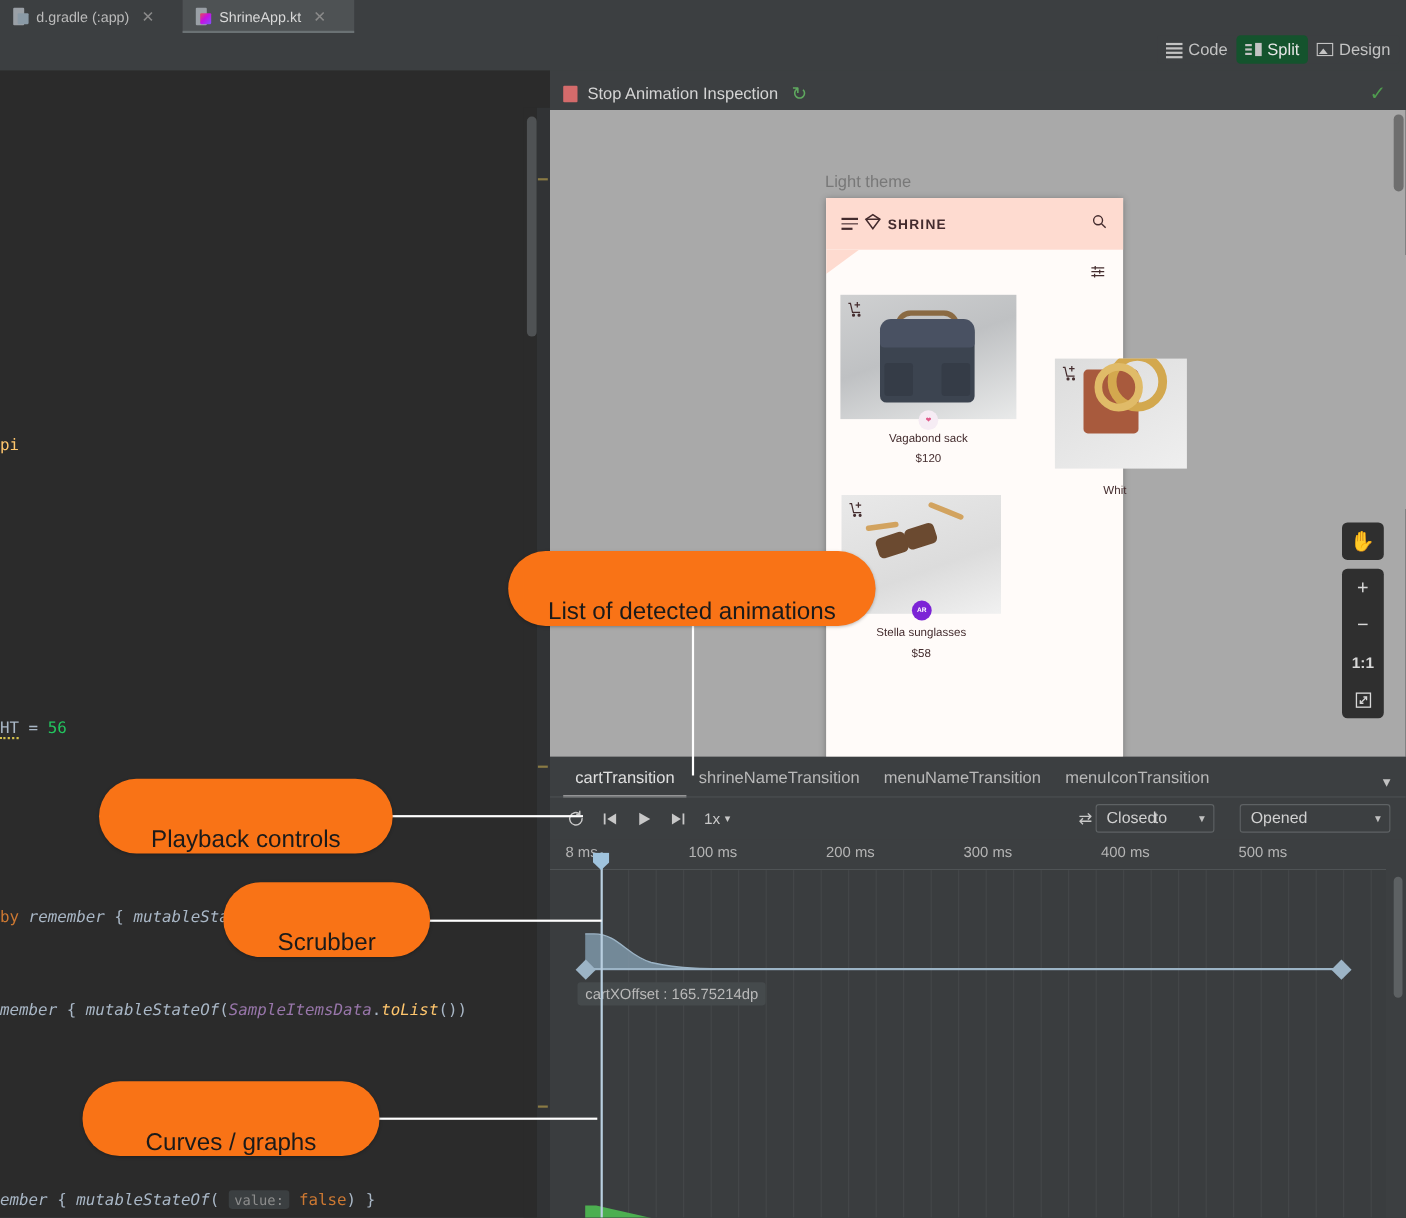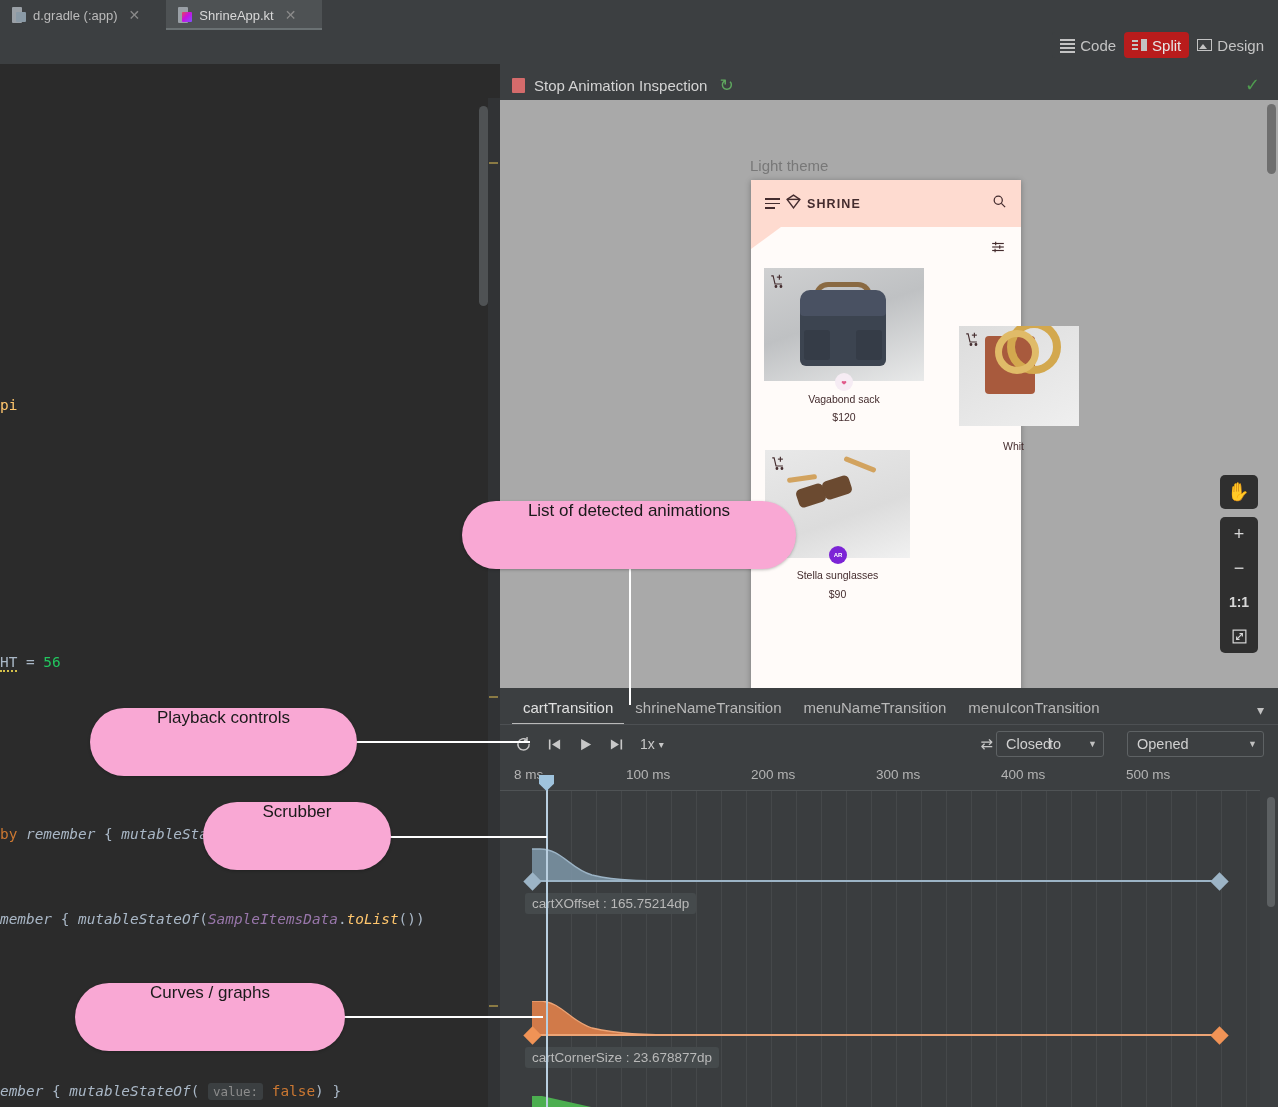--- a/index.html
+++ b/index.html
@@ -38,21 +38,21 @@
   .viewmode {
     position: absolute; right: 6px; top: 32px; height: 26px;
     display: flex; align-items: center; gap: 0;
     background: #3c3f41; border-radius: 3px;
   }
   .vm-btn {
     display: flex; align-items: center; gap: 5px;
     padding: 3px 8px; height: 26px; font-size: 15px; color: #c3c3c3;
     border-radius: 4px;
   }
-  .vm-btn.sel { background: #b91c1c; color: #e6e6e6; }
+  .vm-btn.sel { background: #14532d; color: #e6e6e6; }
   .vm-ico { display:inline-block; width: 15px; height: 12px; position: relative; }
   .ico-lines span { position:absolute; left:0; width:15px; height:2px; background:#c3c3c3; }
   .ico-lines span:nth-child(1){top:0;} .ico-lines span:nth-child(2){top:4px;}
   .ico-lines span:nth-child(3){top:8px;} .ico-lines span:nth-child(4){top:12px;}
   .ico-split .l { position:absolute; left:0; top:1px; width:6px; height:2px; background:#c3c3c3; box-shadow:0 4px 0 #c3c3c3, 0 8px 0 #c3c3c3;}
   .ico-split .r { position:absolute; right:0; top:0; width:6px; height:12px; background:#c3c3c3;}
   .ico-design .f { position:absolute; left:0; top:0; width:15px; height:12px; border:1.6px solid #c3c3c3; }
   .ico-design .m { position:absolute; left:2px; bottom:2px; width:0;height:0;
      border-left:4px solid transparent;border-right:4px solid transparent;border-bottom:5px solid #c3c3c3;}
 
@@ -183,23 +183,23 @@
   .kfline { position:absolute; height:1.6px; }
   .kf { position:absolute; width:13px; height:13px; transform: rotate(45deg); }
   .valtag { position:absolute; background:#454a4c; border-radius:3px; padding:3px 7px; font-size:13.5px; color:#b9b9b9; white-space:nowrap;}
   .scrubber-line { position:absolute; top:0; width:1.6px; background:#b9cfe0; }
   .scrubber-head { position:absolute; width:15px; height:16px; background:#9fc3dd;
       clip-path: polygon(0 0, 100% 0, 100% 55%, 50% 100%, 0 55%); }
   .tl-scroll { position:absolute; right:3px; top:34px; width:8px; height:110px; background:#5d6163; border-radius:5px;}
 
   
   .callout {
-    position:absolute; background:#f9a8d4; border-radius:40px;
-    display:flex; align-items:flex-start; justify-content:center;
-    color:#1a1a1a; font-size:17px; z-index: 50;
+    position:absolute; background:#f97316; border-radius:40px;
+    display:flex; align-items:flex-end; justify-content:center;
+    color:#1a1a1a; font-size:22px; z-index: 50;
     box-shadow: 0 1px 3px rgba(0,0,0,0.25);
   }
   .leader { position:absolute; background:#ffffff; z-index: 49; }
 </style>
 </head>
 <body>
 
 <div id="root">
 
   <div class="tabbar">
@@ -393,21 +393,21 @@
           <svg width="15" height="15" viewBox="0 0 24 24" stroke="#442c2e" stroke-width="1.8" fill="none">
             <path d="M2 3 H5 L8 16 H19"></path>
               <circle cx="9.5" cy="20" r="1.4" fill="#442c2e"></circle>
               <circle cx="17.5" cy="20" r="1.4" fill="#442c2e"></circle>
             <path d="M11 5 H19"></path>
               <path d="M15 1 V9"></path>
           </svg>
         </span>
         <span class="badge-dot" style="left:64px; top:96px; background:#7c24d6;">AR</span>
         <span class="prod-name" style="top:119px;">Stella sunglasses</span>
-        <span class="prod-price" style="top:138px;">$90</span>
+        <span class="prod-price" style="top:138px;">$58</span>
       </div>
 
     </div>
 
     <div class="zoom-tools">
       <div class="zt-group">
         <div class="zt-btn">✋</div>
       </div>
       <div class="zt-group">
         <div class="zt-btn">+</div>
@@ -533,30 +533,20 @@
           <path d="M32 36 L40 36 C62 36 70 56 92 62 C118 68 140 68 190 68 L720 68 L720 68 L32 68 Z" fill="#7e96a8" opacity="0.85"></path>
           <path d="M32 36 L40 36 C62 36 70 56 92 62 C118 68 140 68 190 68 L720 68" fill="none" stroke="#9cb4c6" stroke-width="1.3"></path>
         </svg>
         <div class="kfline" style="left:32px; top:67px; width:688px; background:#9cb4c6;"></div>
         <div class="kf" style="left:26px; top:62px; background:#9cb4c6;"></div>
         <div class="kf" style="left:713px; top:62px; background:#9cb4c6;"></div>
         <span class="valtag" style="left:25px; top:80px;">cartXOffset : 165.75214dp</span>
       </div>
 
 
-      <div class="track" style="top:238px; height:90px;">
-        <svg width="760" height="90" style="position:absolute;left:0;top:0;">
-          <path d="M32 0 L42 0 C62 2 70 20 92 27 C118 33 140 34 190 34 L720 34 L32 34 Z" fill="#d97d4a" opacity="0.95"></path>
-          <path d="M32 0 L42 0 C62 2 70 20 92 27 C118 33 140 34 190 34 L720 34" fill="none" stroke="#eda475" stroke-width="1.3"></path>
-        </svg>
-        <div class="kfline" style="left:32px; top:33px; width:688px; background:#eda475;"></div>
-        <div class="kf" style="left:26px; top:28px; background:#f09356;"></div>
-        <div class="kf" style="left:713px; top:28px; background:#f09356;"></div>
-        <span class="valtag" style="left:25px; top:46px;">cartCornerSize : 23.678877dp</span>
-      </div>
 
       <div class="track" style="top:330px; height:16px; overflow:hidden;">
         <svg width="760" height="16" style="position:absolute;left:0;top:0;">
           <path d="M32 3 L42 3 L100 16 L32 16 Z" fill="#4caf50"></path>
         </svg>
       </div>
 
       <div class="scrubber-line" style="left:46px; top:12px; height:332px;"></div>
       <div class="scrubber-head" style="left:39px; top:12px;"></div>
 

